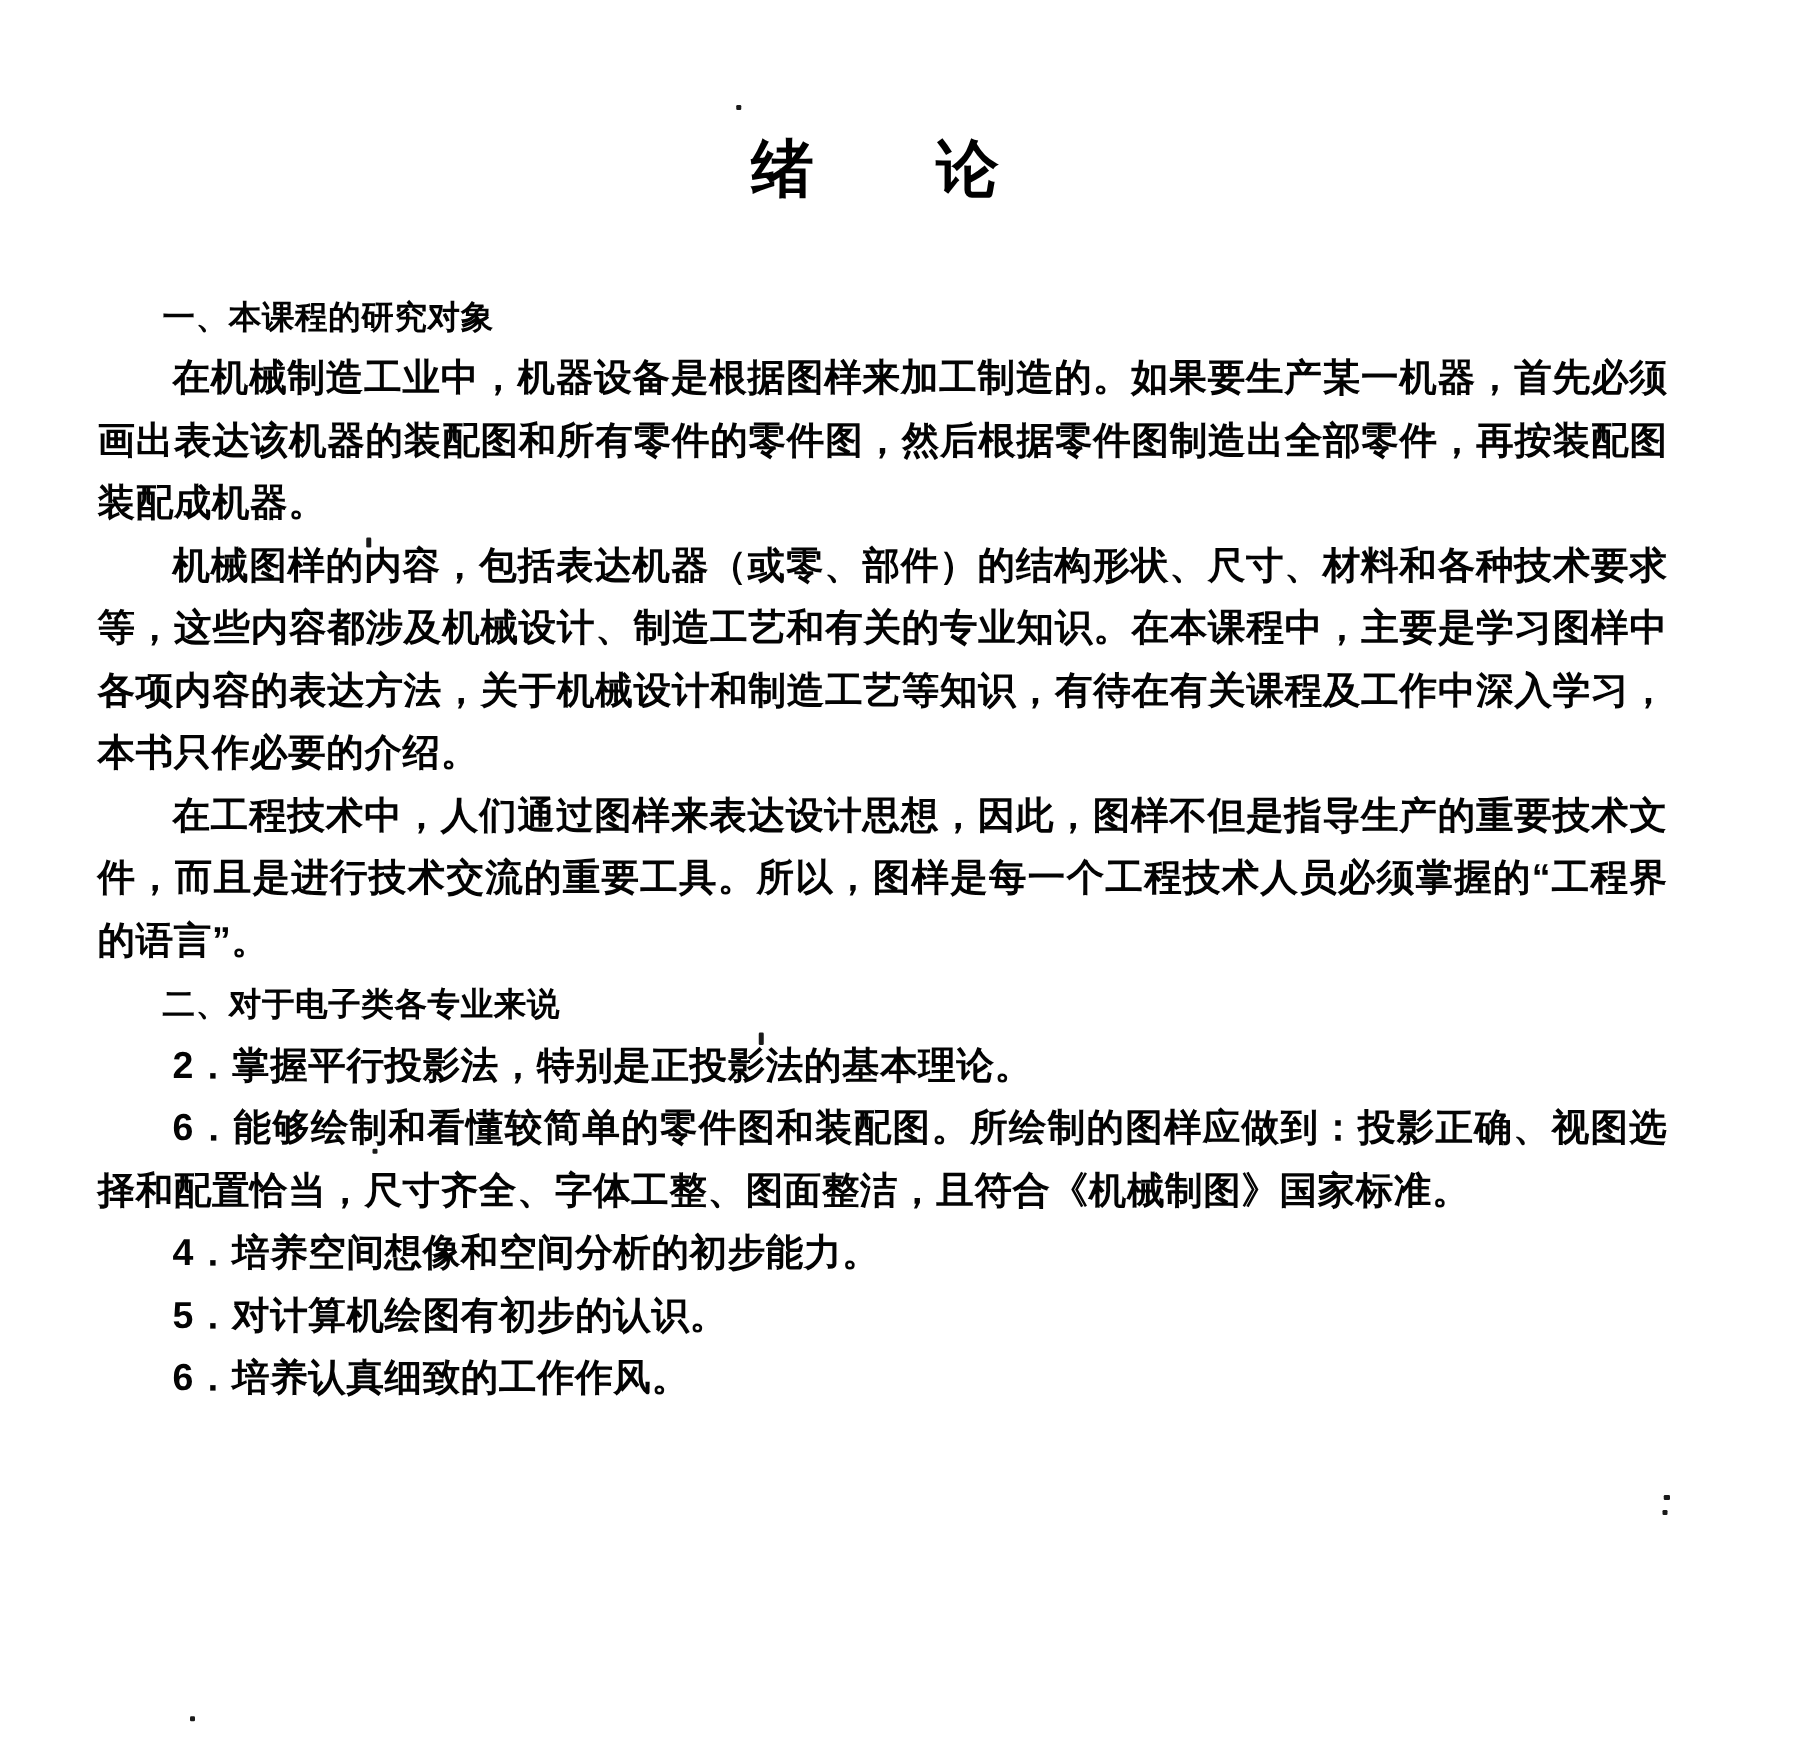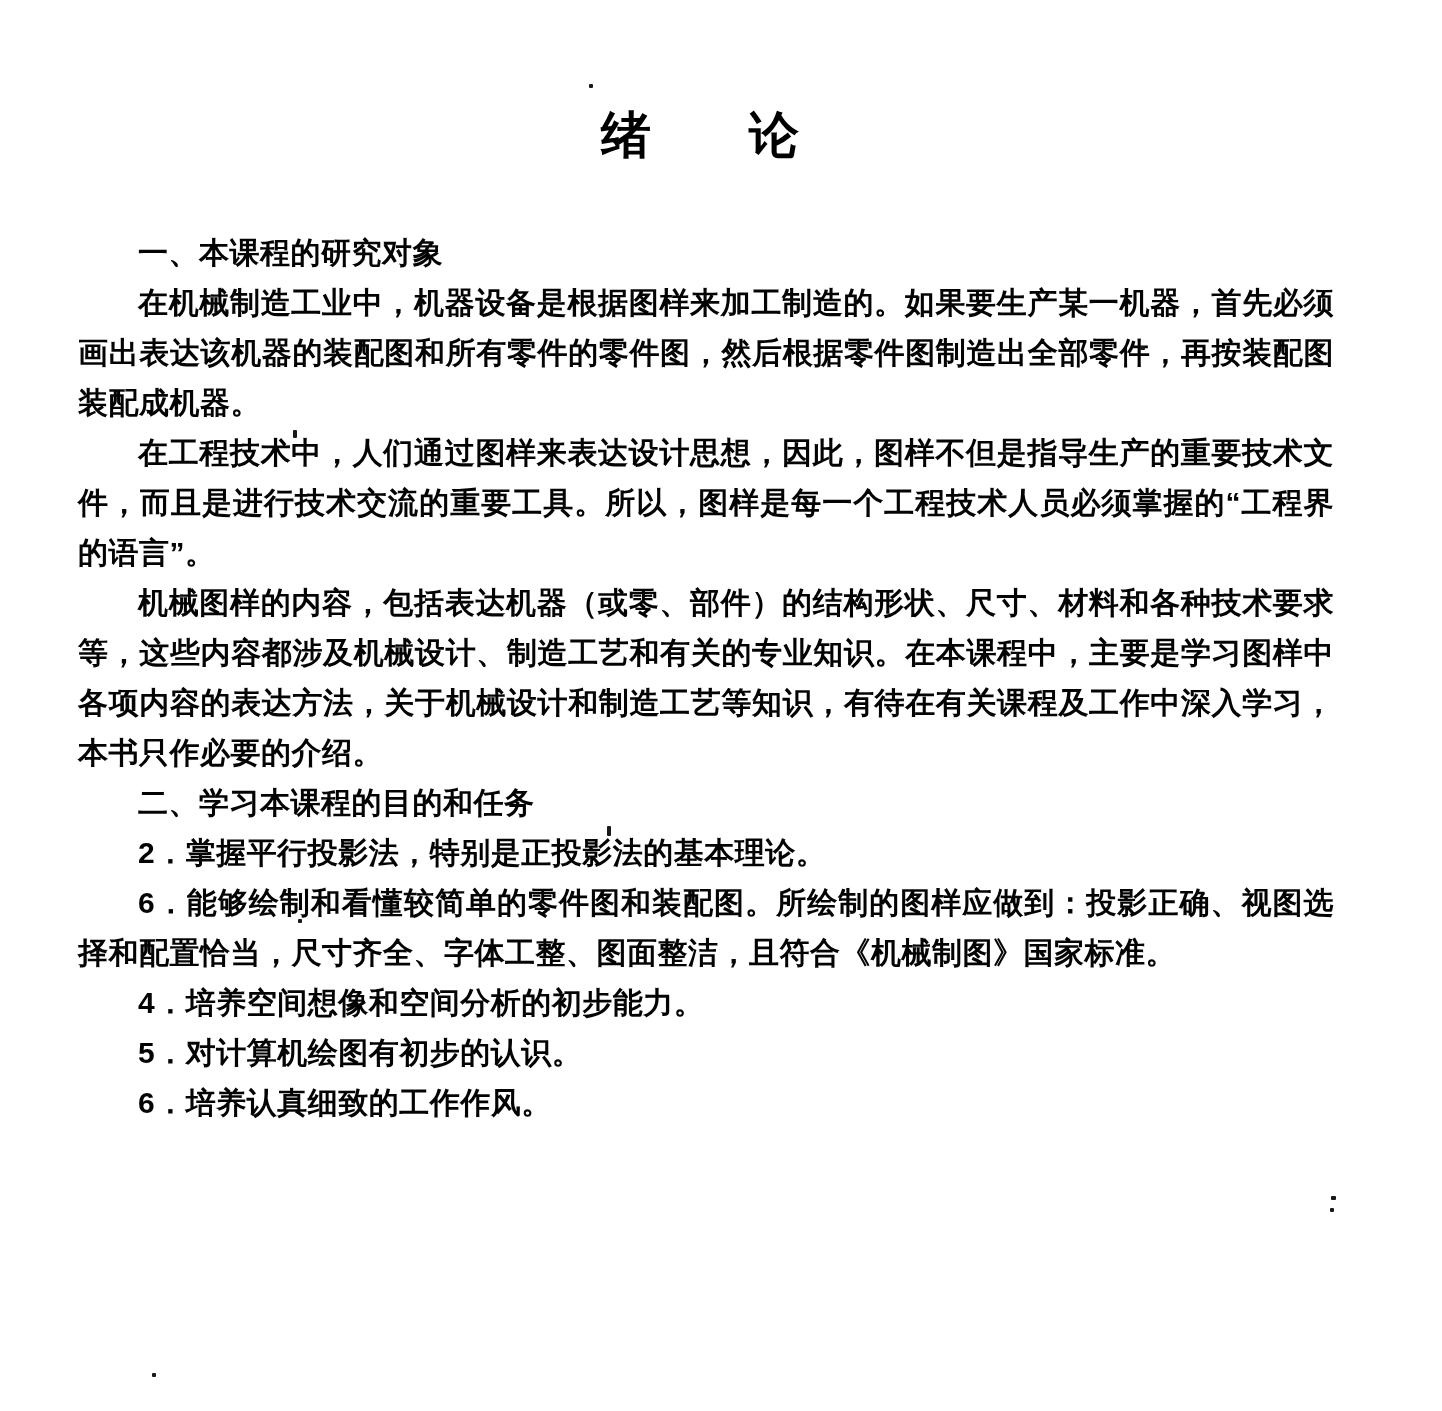--- a/index.html
+++ b/index.html
@@ -44,21 +44,21 @@
     font-size: 30px;
     line-height: 50px;
     font-weight: 600;
     text-align: justify;
     text-justify: inter-ideograph;
     letter-spacing: 0.5px;
     color: #030303;
   }
   .content h2 {
     margin: 0;
-    font-size: 30px;
+    font-size: 26px;
     line-height: 50px;
     font-weight: 800;
     text-indent: 2em;
     text-align: left;
   }
   .content p {
     margin: 0;
     text-indent: 2em;
   }
   .speck {
@@ -71,24 +71,24 @@
 <body>
 
 <div class="page">
 
   <div class="doc-title"><span>绪</span><span class="title-gap"></span><span>论</span></div>
 
   <div class="content">
 
     <h2>一、本课程的研究对象</h2>
     <p>在机械制造工业中，机器设备是根据图样来加工制造的。如果要生产某一机器，首先必须画出表达该机器的装配图和所有零件的零件图，然后根据零件图制造出全部零件，再按装配图装配成机器。</p>
+    <p>机械图样的内容，包括表达机器（或零、部件）的结构形状、尺寸、材料和各种技术要求等，这些内容都涉及机械设计、制造工艺和有关的专业知识。在本课程中，主要是学习图样中各项内容的表达方法，关于机械设计和制造工艺等知识，有待在有关课程及工作中深入学习，本书只作必要的介绍。</p>
     <p>在工程技术中，人们通过图样来表达设计思想，因此，图样不但是指导生产的重要技术文件，而且是进行技术交流的重要工具。所以，图样是每一个工程技术人员必须掌握的“工程界的语言”。</p>
-    <p>机械图样的内容，包括表达机器（或零、部件）的结构形状、尺寸、材料和各种技术要求等，这些内容都涉及机械设计、制造工艺和有关的专业知识。在本课程中，主要是学习图样中各项内容的表达方法，关于机械设计和制造工艺等知识，有待在有关课程及工作中深入学习，本书只作必要的介绍。</p>
 
-    <h2>二、学习本课程的目的和任务</h2>
+    <h2>二、对于电子类各专业来说</h2>
     <p>2．掌握平行投影法，特别是正投影法的基本理论。</p>
     <p>6．能够绘制和看懂较简单的零件图和装配图。所绘制的图样应做到：投影正确、视图选择和配置恰当，尺寸齐全、字体工整、图面整洁，且符合《机械制图》国家标准。</p>
     <p>4．培养空间想像和空间分析的初步能力。</p>
     <p>5．对计算机绘图有初步的认识。</p>
     <p>6．培养认真细致的工作作风。</p>
 
   </div>
 
   <div class="speck" style="left:589px; top:84px;  width:4px; height:4px;"></div>
   <div class="speck" style="left:1140px;top:346px; width:5px; height:4px;"></div>

